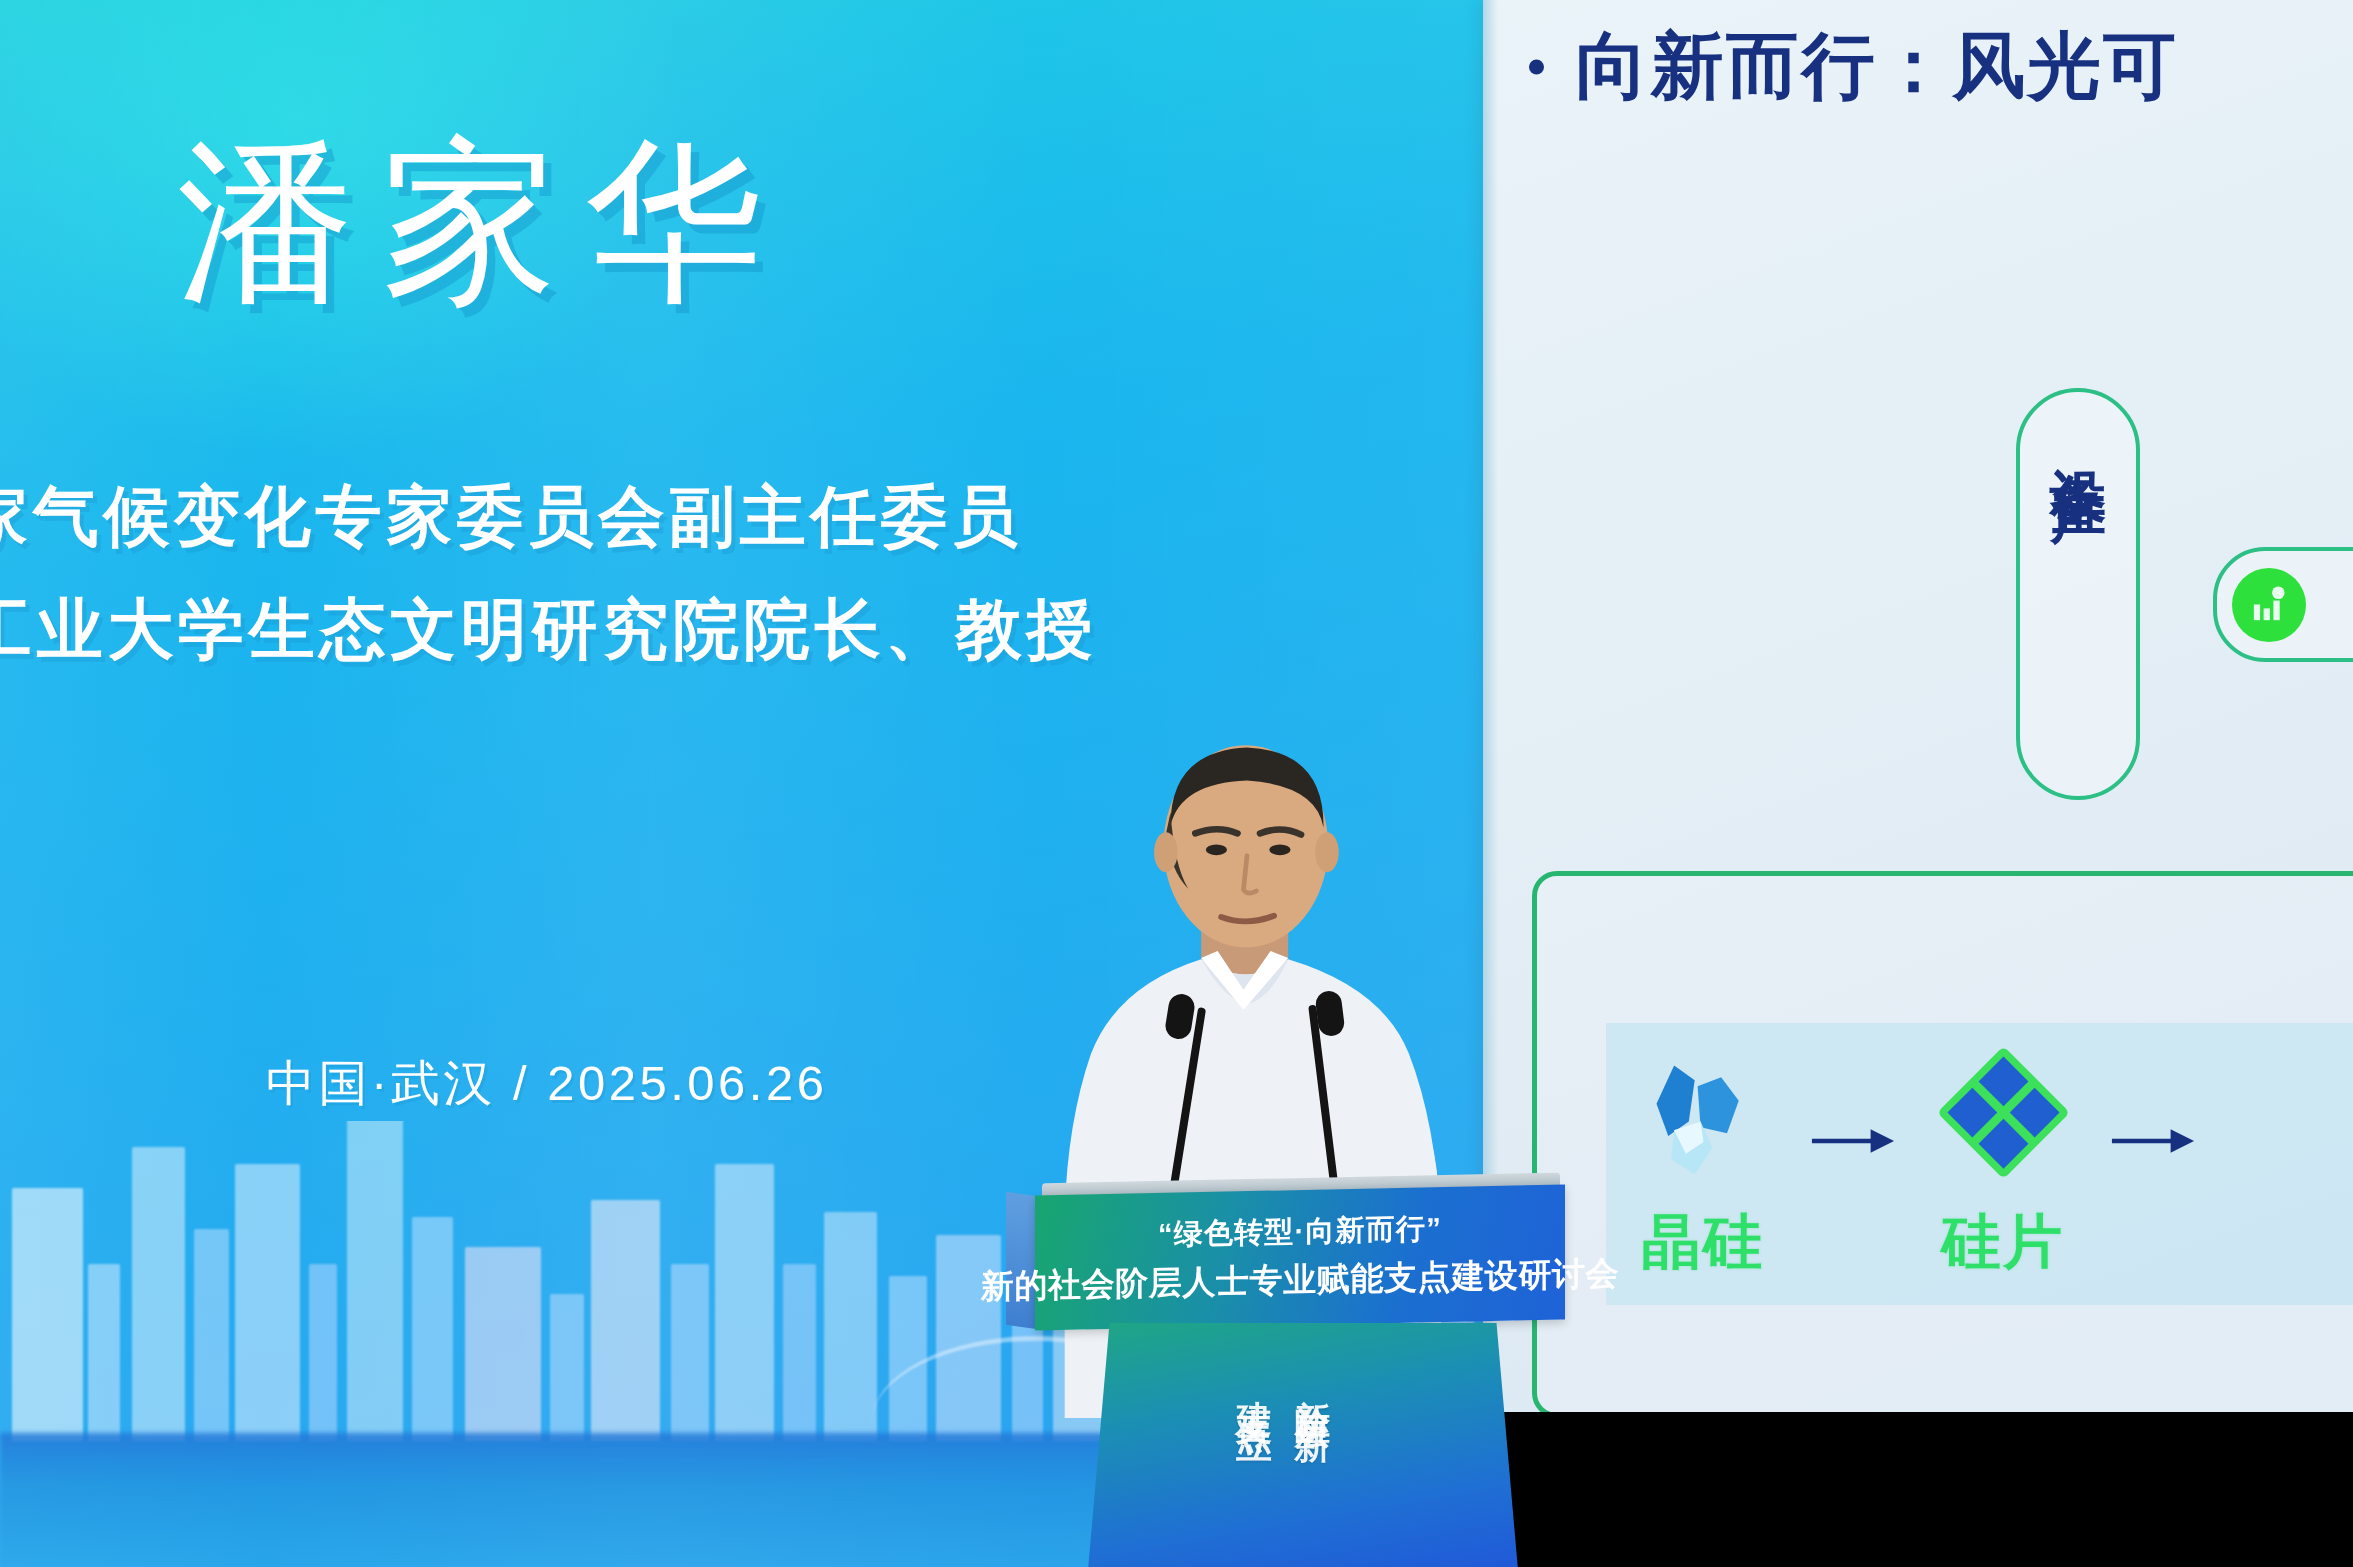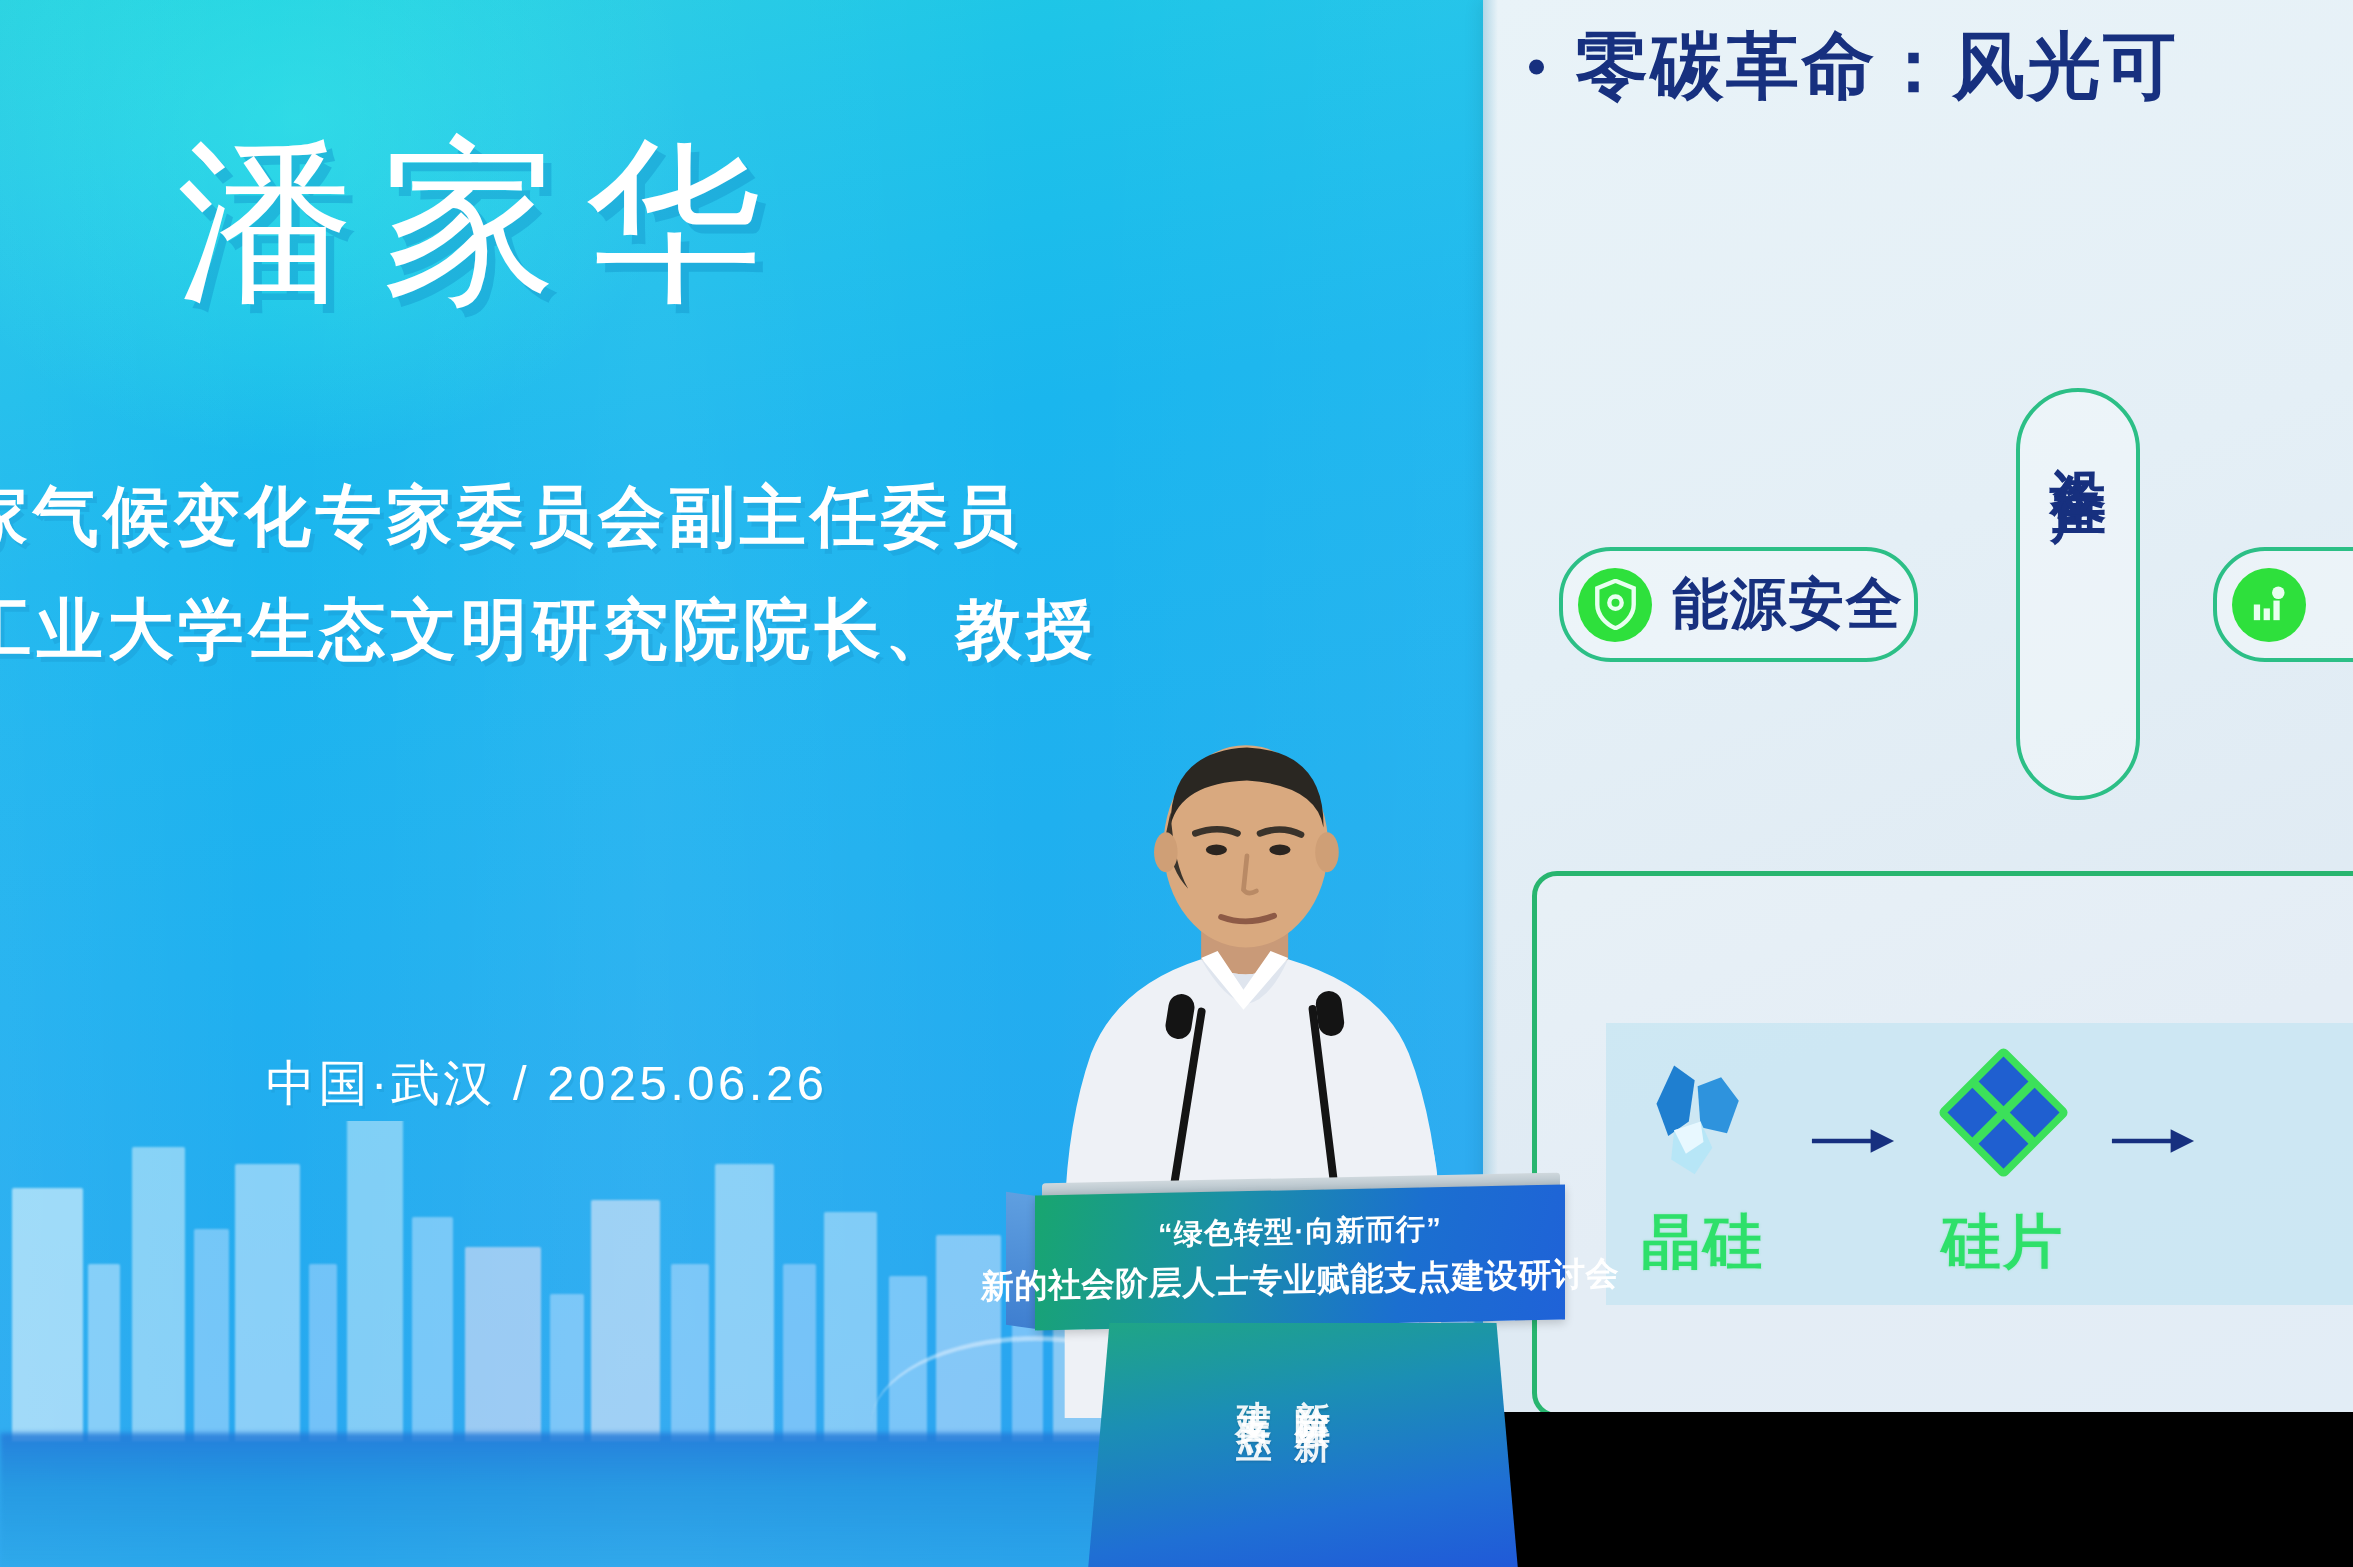--- a/index.html
+++ b/index.html
@@ -222,32 +222,23 @@
       <div class="water"></div>
       <div class="greenery"></div>
     </div>
   </div>
 
   <div id="screen">
     <div class="edge"></div>
 
     <div class="slide-bullet">
       <span class="dot"></span>
-      <span>零碳革命：风光可</span>
-    </div>
-
-    <div class="pill" id="pill-energy">
-      <span class="pill-ico">
-        <svg width="45" height="51" viewBox="0 0 24 28" aria-hidden="true">
-          <path d="M12 1 L22 5 V14 C22 20 17 25 12 27 C7 25 2 20 2 14 V5 Z" fill="none" stroke="#e8fff0" stroke-width="2.4"></path>
-          <circle cx="12" cy="13" r="3.4" fill="none" stroke="#e8fff0" stroke-width="2.4"></circle>
-        </svg>
-      </span>
-      <span class="pill-label">能源安全</span>
-    </div>
+      <span>向新而行：风光可</span>
+    </div>
+
 
     <div class="pill" id="pill-equip">
       <span class="pill-label-v">设备生产</span>
     </div>
 
     <div class="pill" id="pill-chart">
       <span class="pill-ico">
         <svg width="47" height="47" viewBox="0 0 24 24" aria-hidden="true">
           <rect x="4" y="12" width="3.2" height="8" fill="#e8fff0"></rect>
           <rect x="9" y="14" width="3.2" height="6" fill="#e8fff0"></rect>

